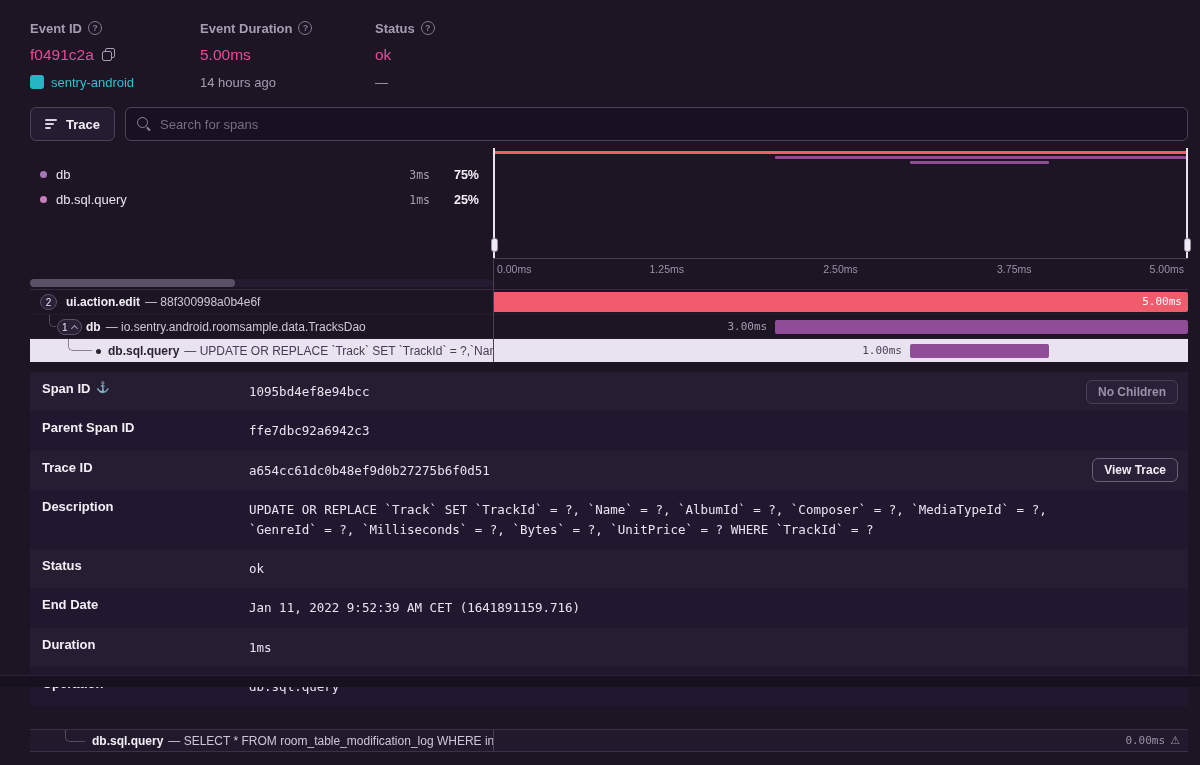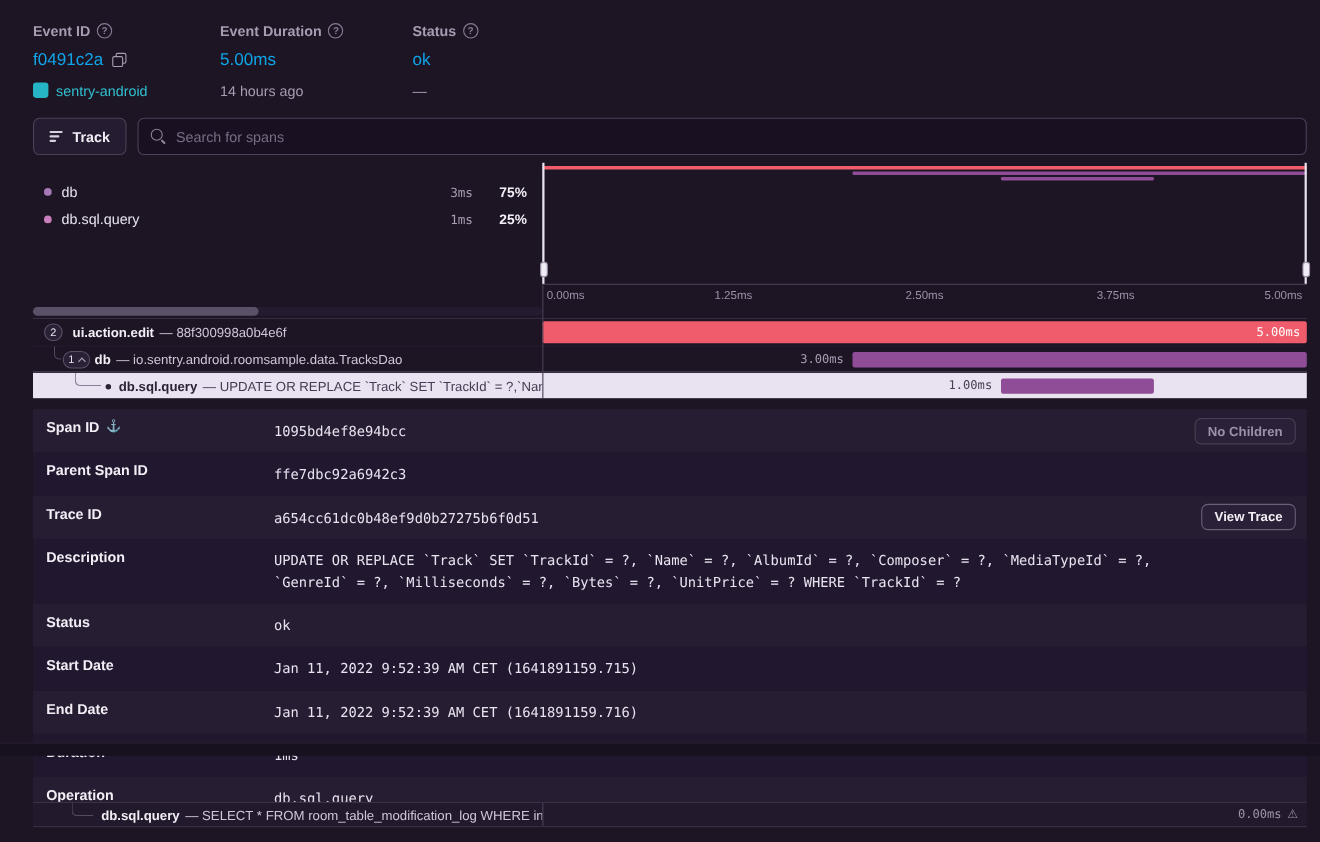--- a/index.html
+++ b/index.html
@@ -14,21 +14,21 @@
 
   
   .topbar { position: absolute; top: 0; left: 0; right: 0; height: 100px; padding: 20px 30px 0 30px; display: flex; }
   .hcol.c1 { width: 170px; }
   .hcol.c2 { width: 175px; }
   .hlabel-row { display: flex; align-items: center; gap: 6px; height: 16px; }
   .hlabel { font-size: 13px; font-weight: 700; color: #a79db2; }
   .qicon { width: 14px; height: 14px; border: 1px solid #857a92; border-radius: 50%; color: #857a92;
            font-size: 9px; font-weight: 700; display: inline-flex; align-items: center; justify-content: center; }
   .hvalue-row { display: flex; align-items: center; gap: 8px; margin-top: 9px; height: 19px; }
-  .hvalue { font-size: 15.5px; color: #0ea5e9; }
+  .hvalue { font-size: 15.5px; color: #ec4899; }
   .copy-icon { position: relative; width: 13px; height: 13px; display: inline-block; }
   .copy-icon::before { content: ""; position: absolute; right: 0; top: 0; width: 8px; height: 8px; border: 1.3px solid #a79db2; border-radius: 2px; }
   .copy-icon::after  { content: ""; position: absolute; left: 0; bottom: 0; width: 8px; height: 8px; border: 1.3px solid #a79db2; border-radius: 2px; background: #1d1524; }
   .hmeta-row { display: flex; align-items: center; gap: 7px; margin-top: 10px; height: 16px; font-size: 13px; color: #a79db2; }
   .project-icon { width: 14px; height: 14px; border-radius: 3px; background: #26b5c4; display: inline-block; }
   .project-link { color: #2fc1cf; cursor: pointer; }
 
   
   .toolbar { position: absolute; top: 107px; left: 30px; right: 12px; height: 34px; display: flex; gap: 10px; }
   .filter-btn { height: 34px; padding: 0 14px; display: flex; align-items: center; gap: 9px;
@@ -196,21 +196,21 @@
     </div>
   </header>
 
   <div class="toolbar">
     <button class="filter-btn">
       <span class="filter-icon">
           <i></i>
           <i></i>
           <i></i>
         </span>
-      <span>Track</span>
+      <span>Trace</span>
     </button>
     <div class="search-box">
       <span class="search-icon"></span>
       <input class="search-input" type="text" placeholder="Search for spans" style="">
     </div>
   </div>
 
   <div class="trace">
     <div class="minimap-row">
       <div class="legend">
@@ -339,28 +339,20 @@
     <div class="drow">
       <div class="dlabel">
         <span>Status</span>
       </div>
       <div class="dvalue">
         <span>ok</span>
       </div>
     </div>
     <div class="drow">
       <div class="dlabel">
-        <span>Start Date</span>
-      </div>
-      <div class="dvalue">
-        <span>Jan 11, 2022 9:52:39 AM CET (1641891159.715)</span>
-      </div>
-    </div>
-    <div class="drow">
-      <div class="dlabel">
         <span>End Date</span>
       </div>
       <div class="dvalue">
         <span>Jan 11, 2022 9:52:39 AM CET (1641891159.716)</span>
       </div>
     </div>
     <div class="drow">
       <div class="dlabel">
         <span>Duration</span>
       </div>

